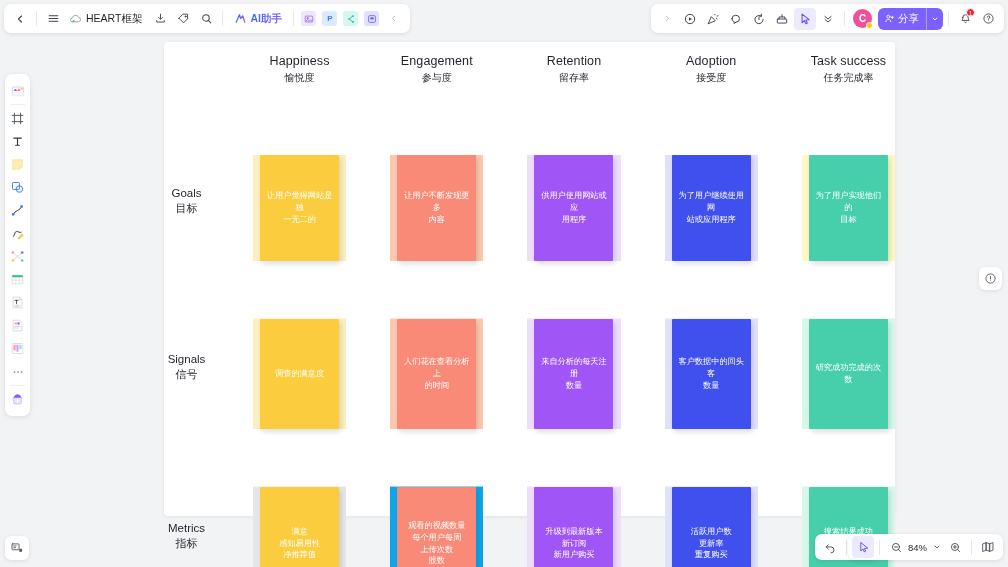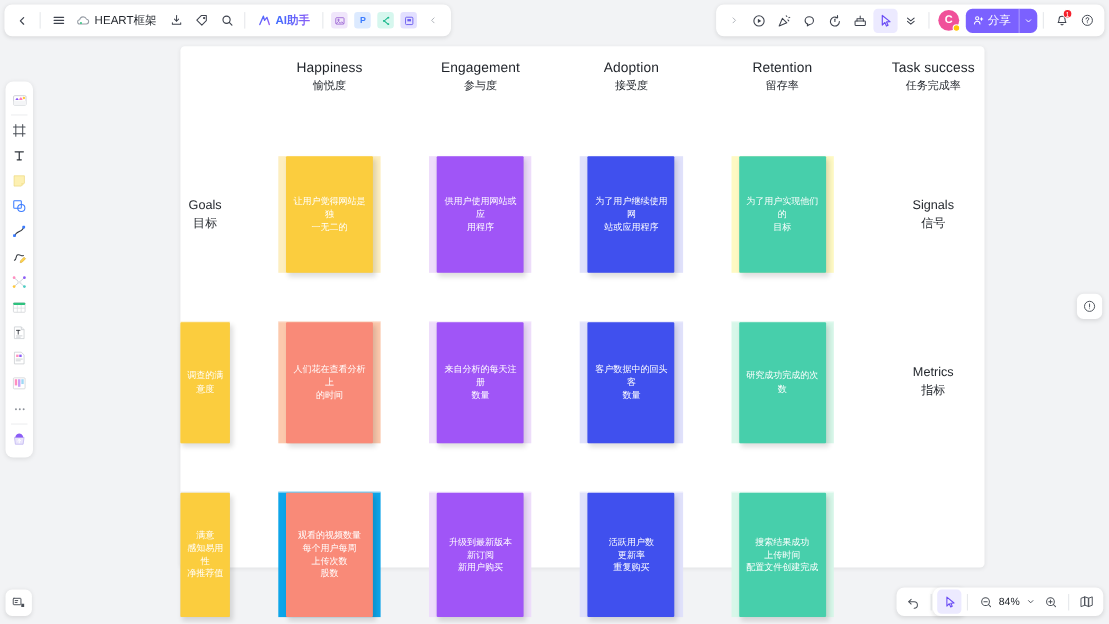--- a/index.html
+++ b/index.html
@@ -42,20 +42,21 @@
     align-items: center; justify-content: center;
     gap: 2px;
   }
   .row-head .en { font-size: 11.5px; color: #1f2329; }
   .row-head .zh { font-size: 11px; color: #1f2329; }
 
   .cell {
     position: relative;
     display: flex; align-items: center; justify-content: center;
     border-top: 1px solid rgba(255,255,255,.55);
+    margin-top: 13px;
   }
   .cell.first-row { border-top: none; }
 
   .note {
     width: 79px;
     min-height: 104px;
     display: flex; align-items: center; justify-content: center;
     text-align: center;
     color: #ffffff;
     font-size: 8.2px;
@@ -521,39 +522,43 @@
       <div class="corner"></div>
       <div class="col-head">
         <span class="en">Happiness</span>
         <span class="zh">愉悦度</span>
       </div>
       <div class="col-head">
         <span class="en">Engagement</span>
         <span class="zh">参与度</span>
       </div>
       <div class="col-head">
+        <span class="en">Retention</span>
+        <span class="zh">留存率</span>
+      </div>
+      <div class="col-head">
         <span class="en">Adoption</span>
         <span class="zh">接受度</span>
-      </div>
-      <div class="col-head">
-        <span class="en">Retention</span>
-        <span class="zh">留存率</span>
       </div>
       <div class="col-head">
         <span class="en">Task success</span>
         <span class="zh">任务完成率</span>
       </div>
 
       <div class="row-head">
         <span class="en">Goals</span>
         <span class="zh">目标</span>
       </div>
       <div class="cell first-row r1" style="background:#fdeec0">
         <div class="note" style="background:#fbcd3e">让用户觉得网站是独
 一无二的</div>
+      </div>
+      <div class="cell first-row r1" style="background:#fcc9ad">
+        <div class="note" style="background:#f98a78">让用户不断发现更多
+内容</div>
       </div>
       <div class="cell first-row r1" style="background:#eeddfb">
         <div class="note" style="background:#a055f7">供用户使用网站或应
 用程序</div>
       </div>
       <div class="cell first-row r1" style="background:#e0e1fb">
         <div class="note" style="background:#4050ee">为了用户继续使用网
 站或应用程序</div>
       </div>
       <div class="cell first-row r1" style="background:#fef9c3">

